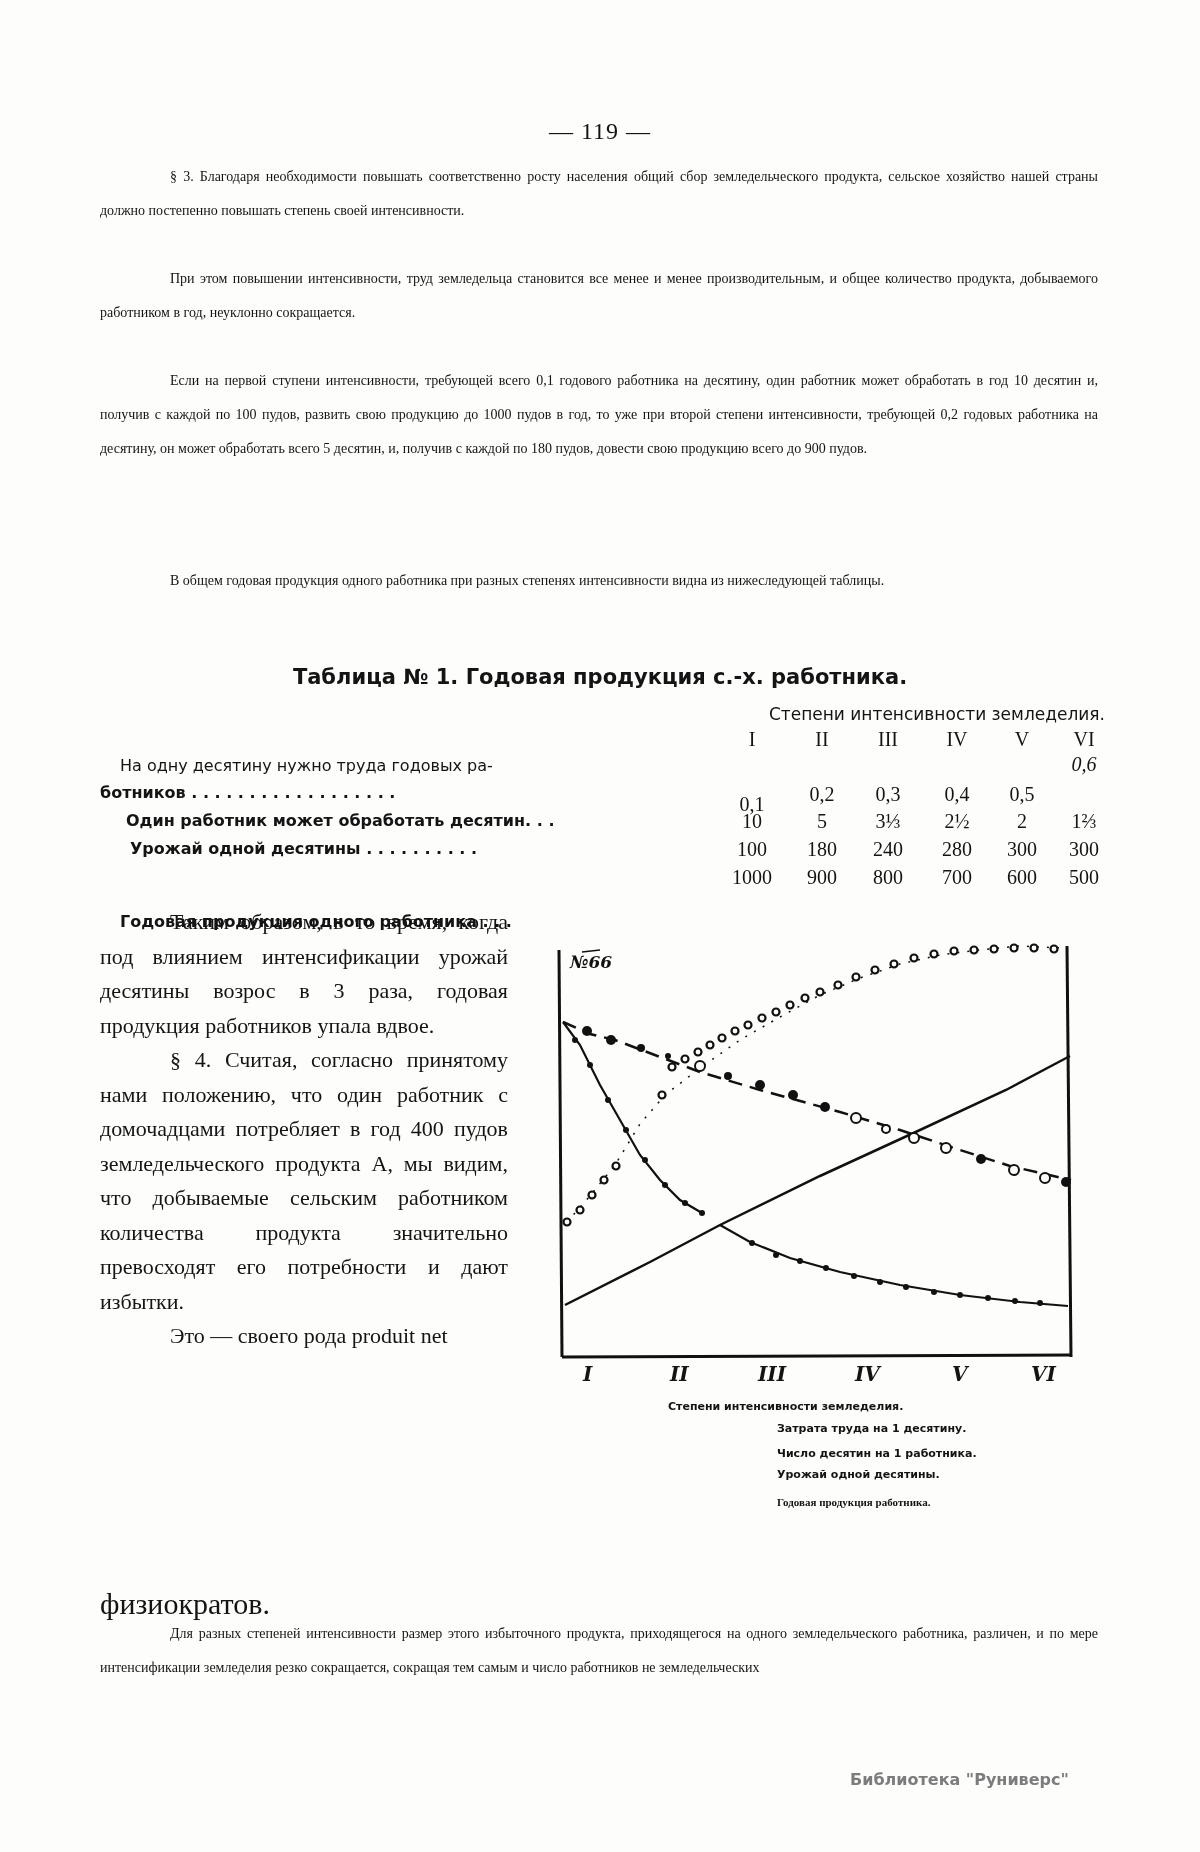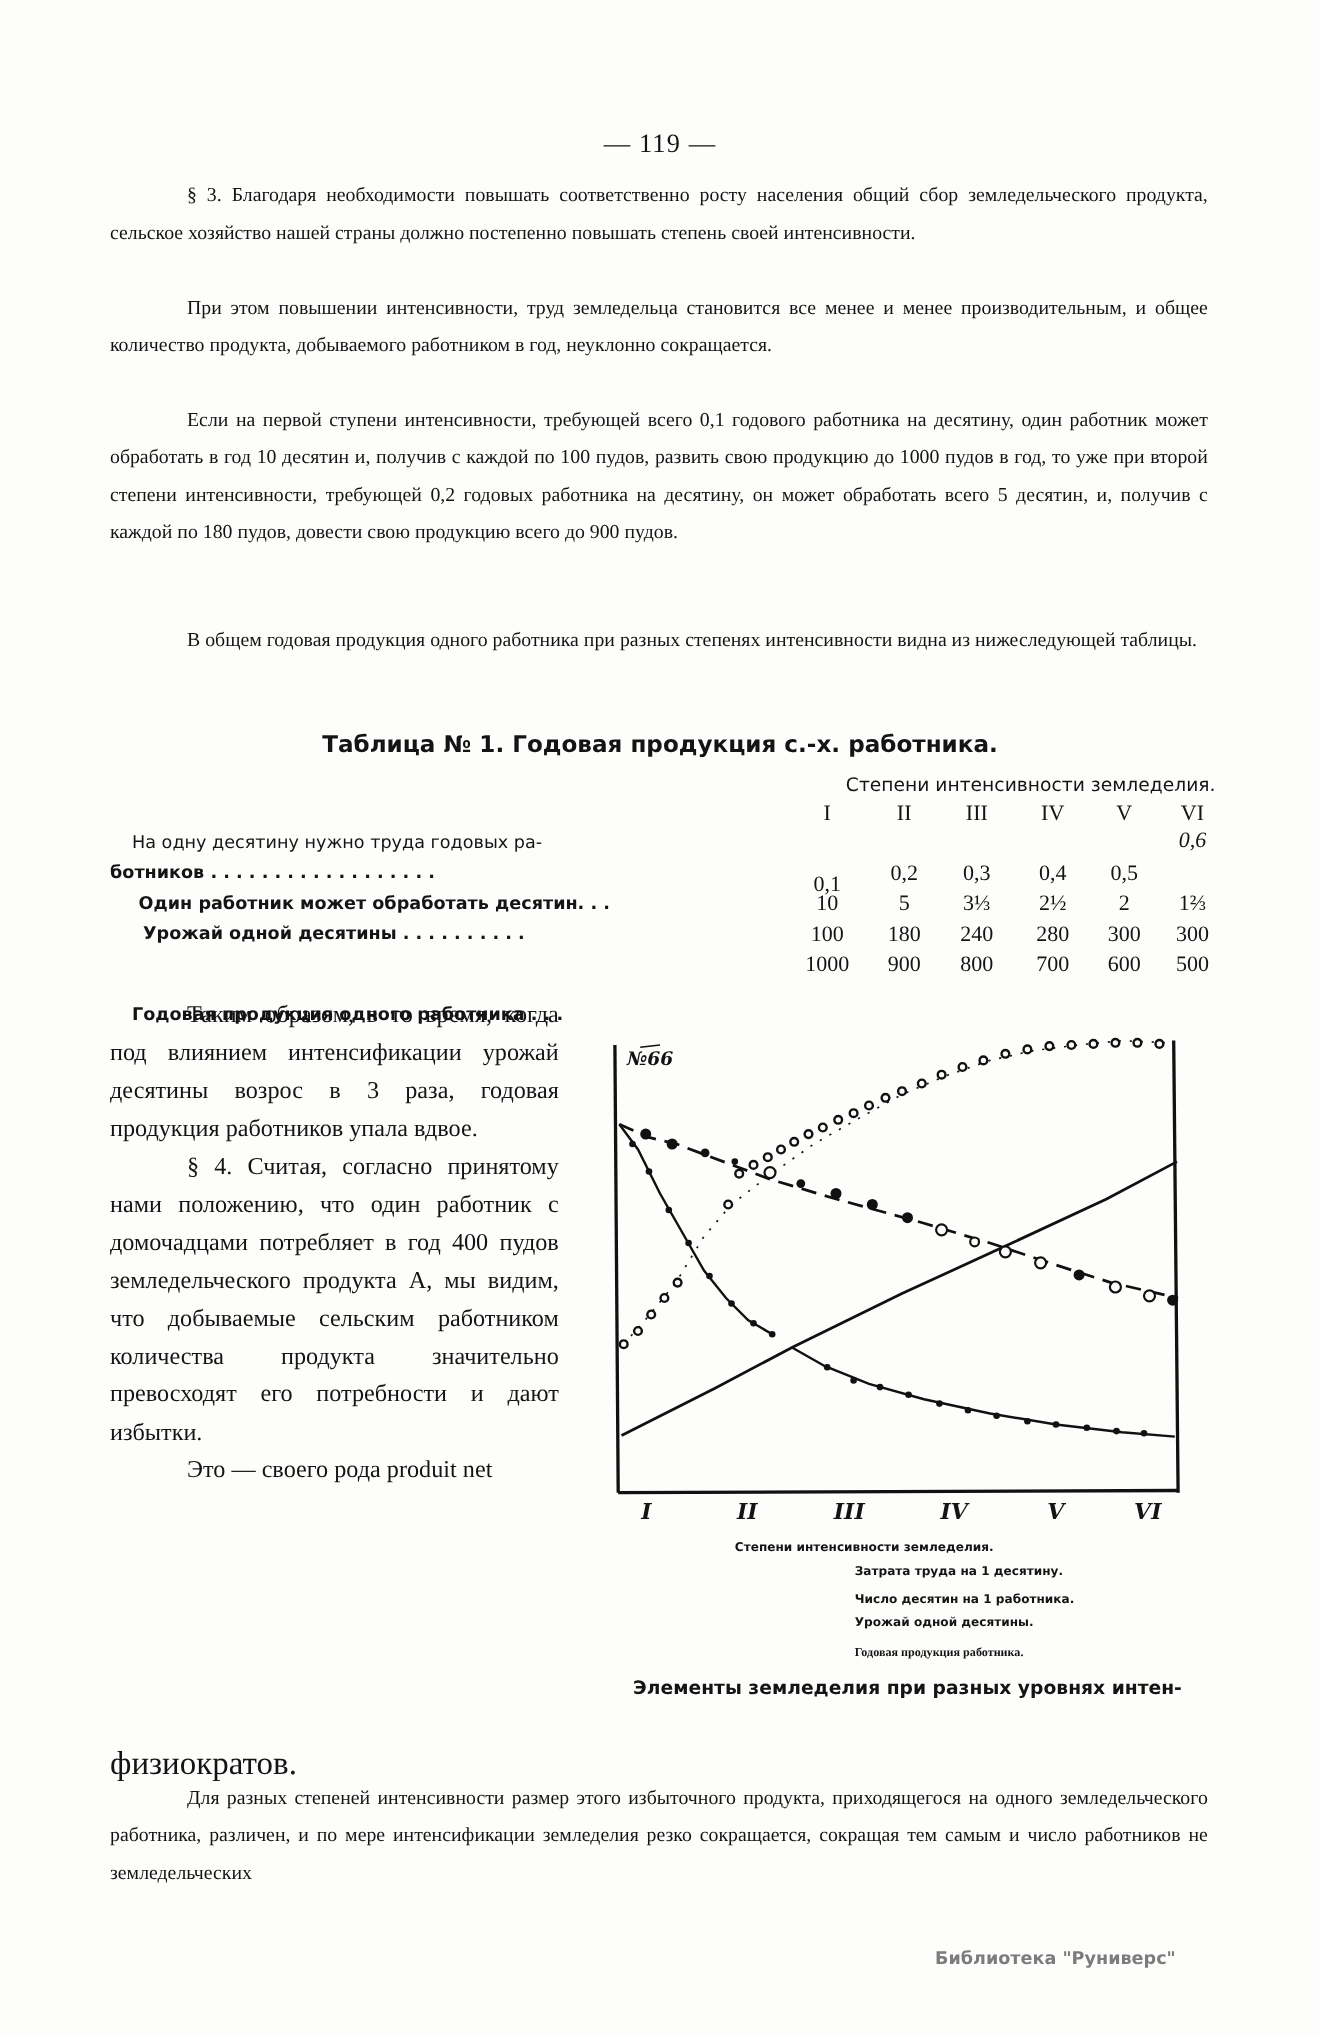--- a/index.html
+++ b/index.html
@@ -11,21 +11,21 @@
     position: relative;
     overflow: hidden;
   }
   .abs { position: absolute; }
   .page-number {
     left: 0; width: 1200px; top: 118px;
     text-align: center; font-size: 24px; letter-spacing: 1px;
   }
   .para {
     left: 100px; width: 998px;
-    font-size: 18px; line-height: 34px;
+    font-size: 14px; line-height: 34px;
     text-align: justify;
     text-indent: 70px;
     font-stretch: condensed;
   }
   .table-title {
     left: 0; width: 1200px; top: 665px; text-align: center;
     font-family: "DejaVu Sans", sans-serif; font-weight: bold; font-size: 21px;
   }
   .table-caption {
     left: 715px; width: 390px; top: 704px; text-align: right;
@@ -222,18 +222,17 @@
 
 <div>
   <div class="legend-line" style="left:668px;top:1400px;">Степени интенсивности земледелия.</div>
   <div class="legend-line" style="left:777px;top:1422px;">Затрата труда на 1 десятину.</div>
   <div class="legend-line" style="left:777px;top:1447px;">Число десятин на 1 работника.</div>
   <div class="legend-line" style="left:777px;top:1468px;">Урожай одной десятины.</div>
   <div class="legend-line" style="left:777px;top:1496px;font-family:Liberation Serif, serif;">Годовая продукция работника.</div>
 </div>
 
 <div class="abs chart-caption">
-  <div>Элементы земледелия при разных уровнях интен-</div>
 </div>
 
 <div class="abs para" style="top:1617px;">Для разных степеней интенсивности размер этого избыточного продукта, приходящегося на одного земледельческого работника, различен, и по мере интенсификации земледелия резко сокращается, сокращая тем самым и число работников не земледельческих</div>
 
 <div class="abs watermark">Библиотека "Руниверс"</div>
 
 </body></html>

